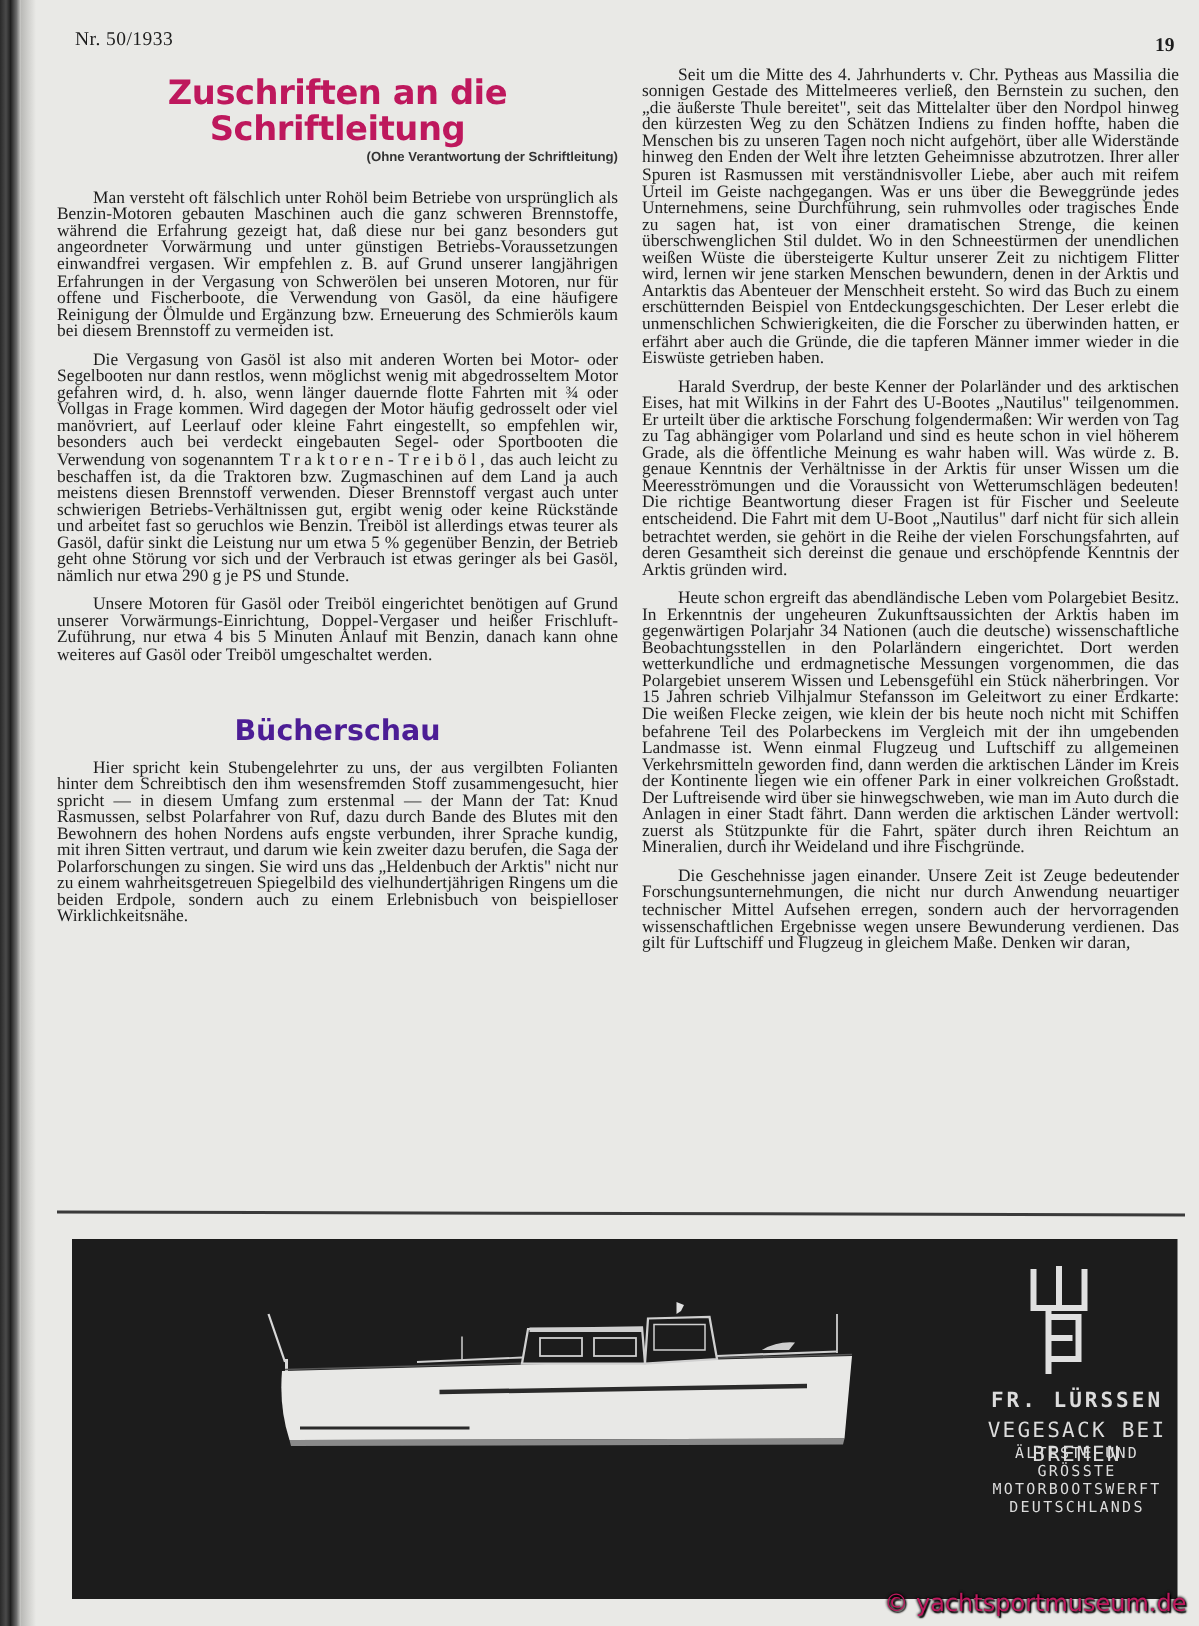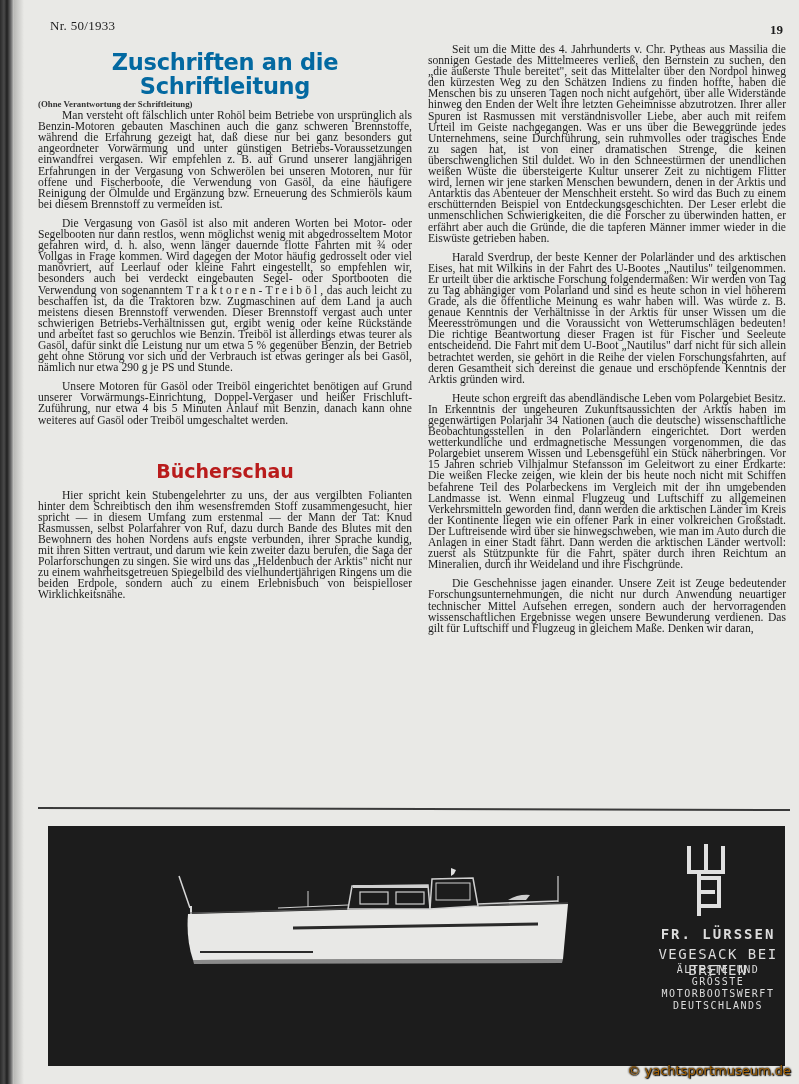--- a/index.html
+++ b/index.html
@@ -27,29 +27,29 @@
   }
   .col {
     position: absolute; font-family: "Liberation Serif", serif;
     font-size: 11.6px; line-height: 11.1px; text-align: justify;
     hyphens: manual;
   }
   .col-left { left: 38px; top: 50px; width: 374px; }
   .col-right { left: 428px; top: 44px; width: 358px; }
   .h1 {
     font-family: "DejaVu Sans", sans-serif; font-size: 22.5px; line-height: 24px;
-    text-align: center; margin: 0; letter-spacing: -0.3px; color: #0369a1;
+    text-align: center; margin: 0; letter-spacing: -0.3px; color: #be185d;
   }
   .h1-sub {
-    font-family: Liberation Serif, serif; font-size: 8.8px; text-align: left;
-    margin: 1px 0 0 0; font-weight: bold; color: #333;
+    font-family: Liberation Sans, sans-serif; font-size: 8.8px; text-align: right;
+    margin: 1px 0 16px 0; font-weight: bold; color: #333;
   }
   .h2 {
     font-family: "DejaVu Sans", sans-serif; font-size: 19px; line-height: 22px;
-    text-align: center; margin: 34px 0 8px 0; color: #b91c1c;
+    text-align: center; margin: 34px 0 8px 0; color: #4c1d95;
   }
   p { margin: 0 0 8px 0; text-indent: 24px; }
   b { font-weight: bold; }
   .spaced { letter-spacing: 3px; }
   .rule {
     position: absolute; left: 38px; top: 808px; width: 752px; height: 2px;
     background: #3a3a3a; transform: rotate(0.15deg);
   }
   .ad {
     position: absolute; left: 48px; top: 826px; width: 737px; height: 240px;
@@ -60,21 +60,21 @@
   .ad-text {
     position: absolute; left: 606px; width: 128px; text-align: center; color: #dcdcdc;
     font-family: "DejaVu Sans Mono", monospace; letter-spacing: 1.5px;
   }
   .ad-brand { top: 100px; font-size: 14px; font-weight: bold; letter-spacing: 2px; }
   .ad-city { top: 120px; font-size: 14px; }
   .ad-tag { font-size: 10px; line-height: 12px; }
   .ad-tag1 { top: 138px; }
   .watermark {
     position: absolute; right: 8px; bottom: 6px;
-    font-family: "DejaVu Sans", sans-serif; font-size: 13px; color: #a16207;
+    font-family: "DejaVu Sans", sans-serif; font-size: 16px; color: #be185d;
     text-shadow: 0 0 2px #000, 0 0 2px #000, 1px 1px 1px #000;
   }
 </style>
 </head>
 <body>
 
 <div class="binding"></div>
 <div class="binding2"></div>
 
 <div class="issue-no">Nr. 50/1933</div>

